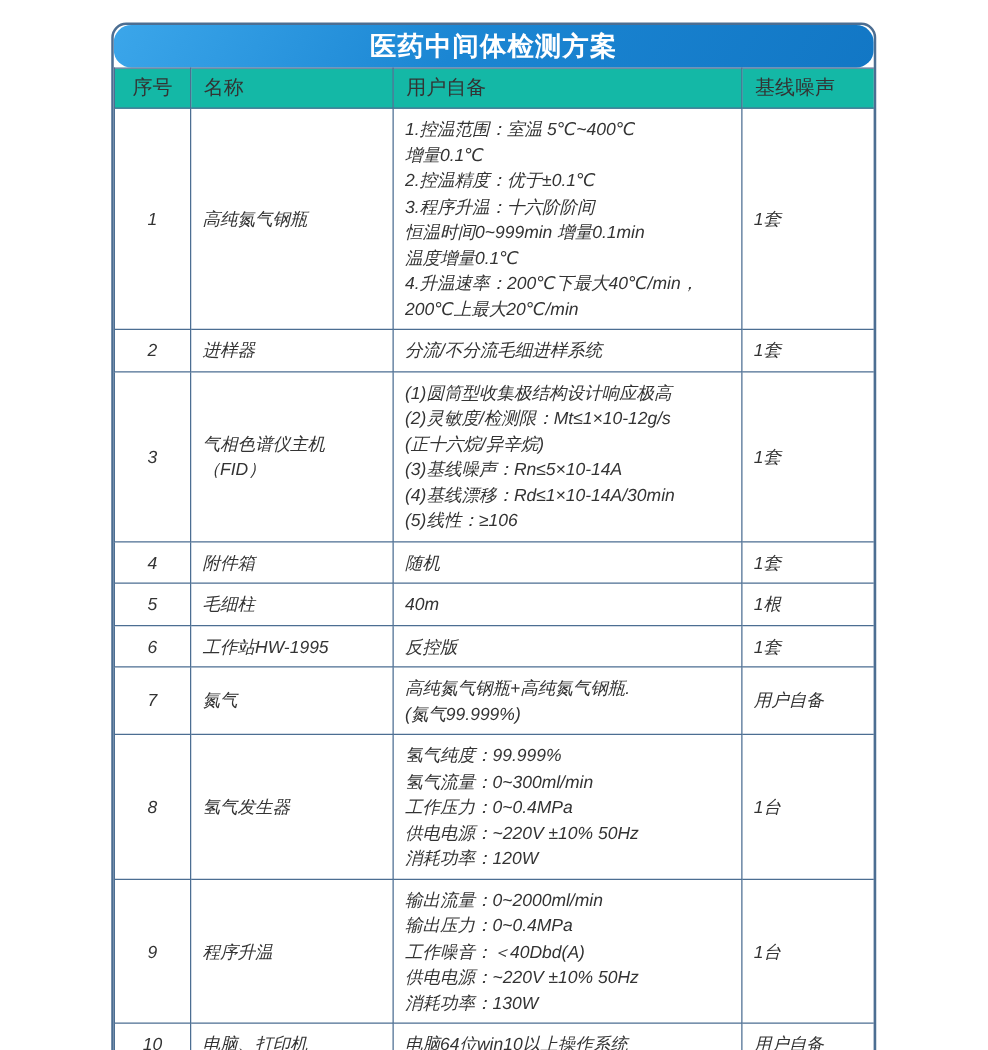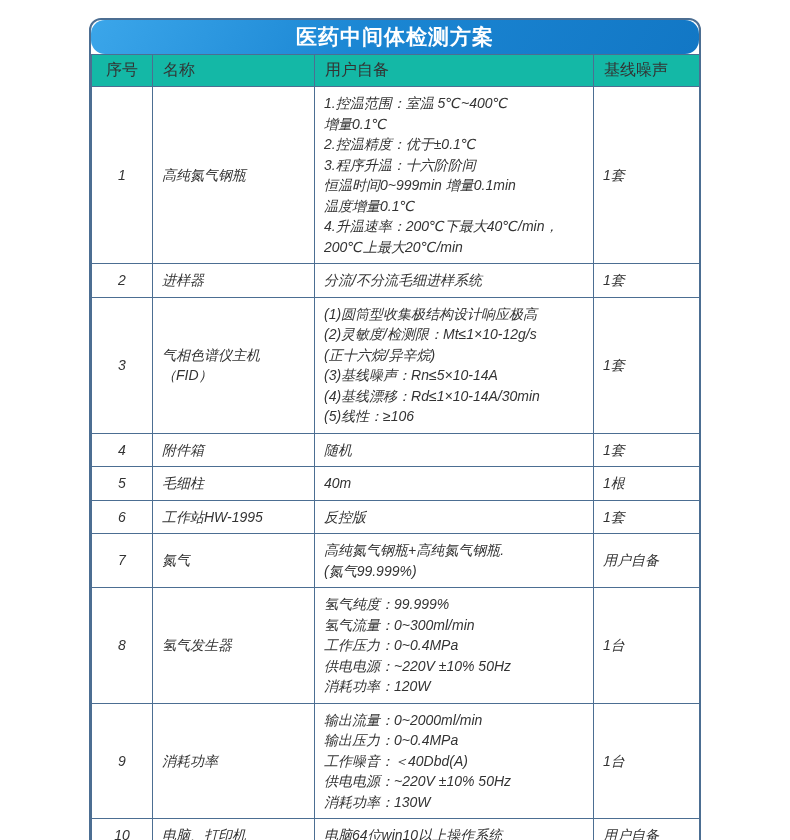--- a/index.html
+++ b/index.html
@@ -147,21 +147,21 @@
         <td class="cell-name">氢气发生器</td>
         <td class="cell-spec">氢气纯度：99.999%
 氢气流量：0~300ml/min
 工作压力：0~0.4MPa
 供电电源：~220V ±10% 50Hz
 消耗功率：120W</td>
         <td class="cell-qty">1台</td>
       </tr>
       <tr>
         <td class="cell-no">9</td>
-        <td class="cell-name">消耗功率</td>
+        <td class="cell-name">程序升温</td>
         <td class="cell-spec">输出流量：0~2000ml/min
 输出压力：0~0.4MPa
 工作噪音：＜40Dbd(A)
 供电电源：~220V ±10% 50Hz
 消耗功率：130W</td>
         <td class="cell-qty">1台</td>
       </tr>
       <tr>
         <td class="cell-no">10</td>
         <td class="cell-name">电脑、打印机</td>

